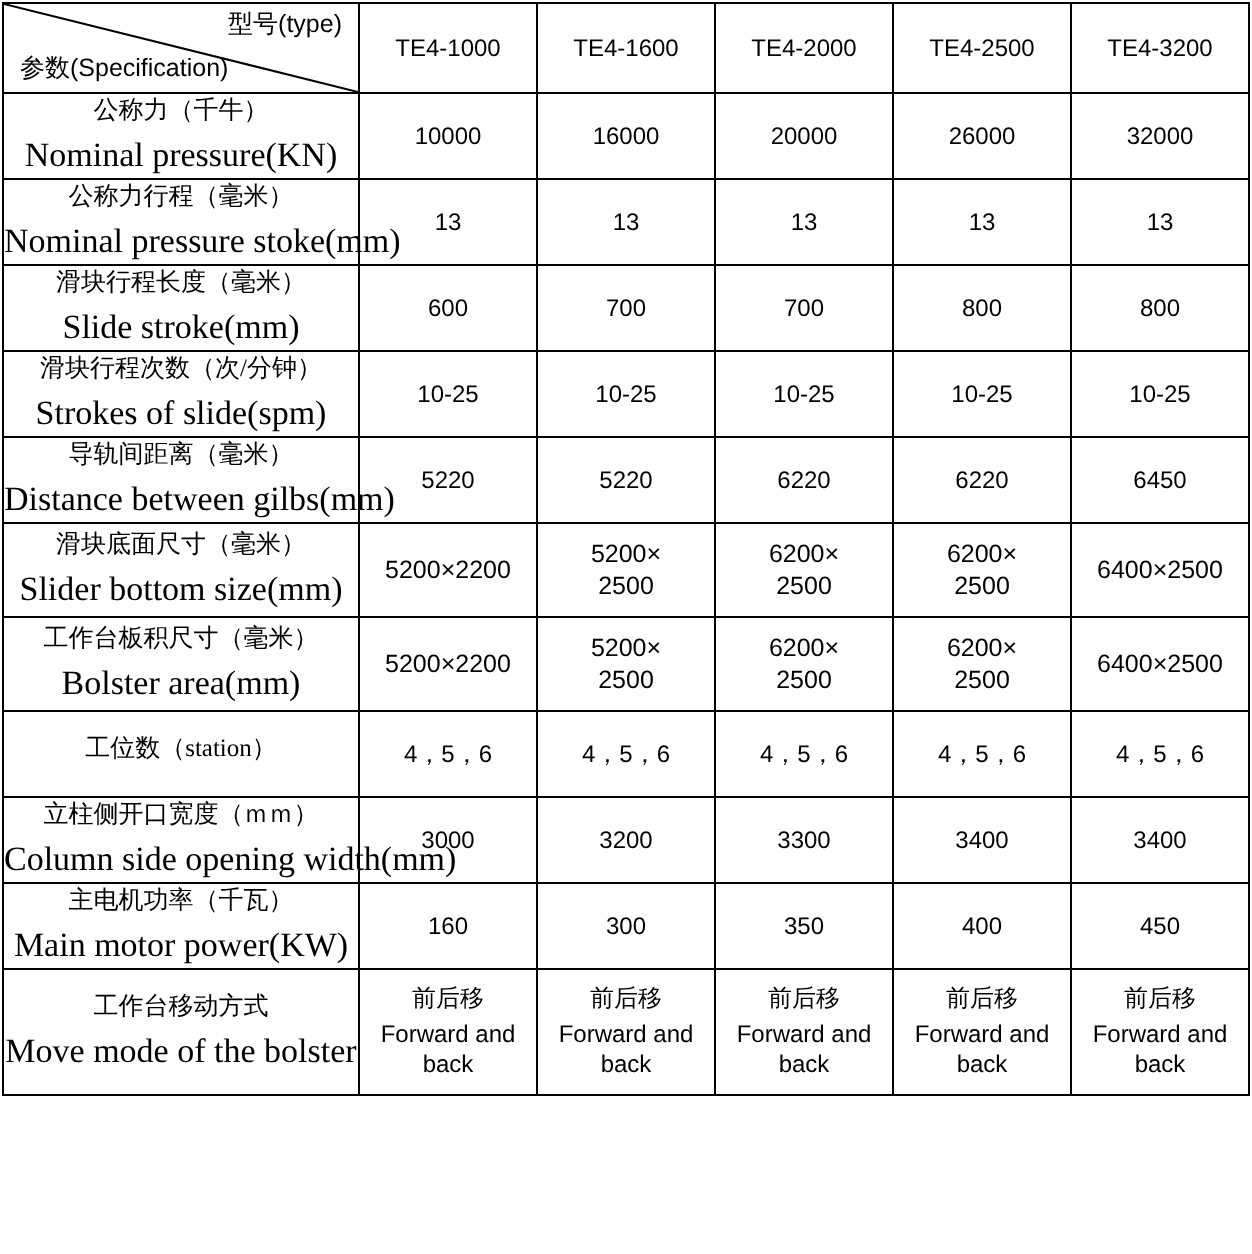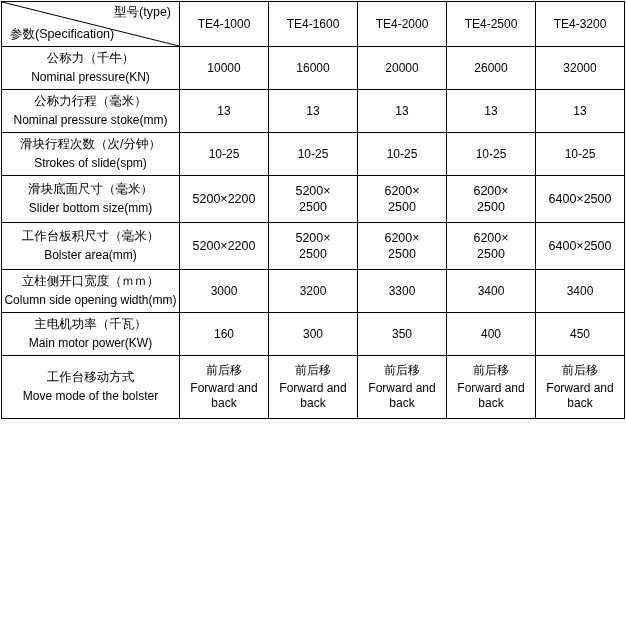--- a/index.html
+++ b/index.html
@@ -62,30 +62,31 @@
     white-space: nowrap;
   }
   td.model {
     font-size: 13px;
     height: 44px;
   }
   
   td.rowlabel {
     text-align: left;
     padding: 4px 6px 4px 7px;
+    font-family: Liberation Serif, serif;
   }
   td.rowlabel .cn {
     display: block;
     font-size: 12.5px;
     margin-bottom: 4px;
     white-space: nowrap;
   }
   td.rowlabel .en {
     display: block;
-    font-size: 12px;
+    font-size: 17px;
     white-space: nowrap;
   }
   td.val {
     font-size: 12.5px;
   }
   td.val .sub {
     display: block;
   }
   tr.r-normal td { height: 42px; }
   tr.r-tall td { height: 46px; }
@@ -160,39 +161,81 @@
           </td>
           <td class="val">
             <span class="sub">13</span>
           </td>
           <td class="val">
             <span class="sub">13</span>
           </td>
         </tr>
         <tr class="r-normal">
           <td class="rowlabel">
+            <span class="cn">滑块行程长度（毫米）</span>
+            <span class="en">Slide stroke(mm)</span>
+          </td>
+          <td class="val">
+            <span class="sub">600</span>
+          </td>
+          <td class="val">
+            <span class="sub">700</span>
+          </td>
+          <td class="val">
+            <span class="sub">700</span>
+          </td>
+          <td class="val">
+            <span class="sub">800</span>
+          </td>
+          <td class="val">
+            <span class="sub">800</span>
+          </td>
+        </tr>
+        <tr class="r-normal">
+          <td class="rowlabel">
             <span class="cn">滑块行程次数（次/分钟）</span>
             <span class="en">Strokes of slide(spm)</span>
           </td>
           <td class="val">
             <span class="sub">10-25</span>
           </td>
           <td class="val">
             <span class="sub">10-25</span>
           </td>
           <td class="val">
             <span class="sub">10-25</span>
           </td>
           <td class="val">
             <span class="sub">10-25</span>
           </td>
           <td class="val">
             <span class="sub">10-25</span>
           </td>
         </tr>
+        <tr class="r-normal">
+          <td class="rowlabel">
+            <span class="cn">导轨间距离（毫米）</span>
+            <span class="en">Distance between gilbs(mm)</span>
+          </td>
+          <td class="val">
+            <span class="sub">5220</span>
+          </td>
+          <td class="val">
+            <span class="sub">5220</span>
+          </td>
+          <td class="val">
+            <span class="sub">6220</span>
+          </td>
+          <td class="val">
+            <span class="sub">6220</span>
+          </td>
+          <td class="val">
+            <span class="sub">6450</span>
+          </td>
+        </tr>
         <tr class="r-tall">
           <td class="rowlabel">
             <span class="cn">滑块底面尺寸（毫米）</span>
             <span class="en">Slider bottom size(mm)</span>
           </td>
           <td class="val stacked">
             <span class="sub">5200×2200</span>
           </td>
           <td class="val stacked">
             <span class="sub">5200×</span>
@@ -225,20 +268,40 @@
           <td class="val stacked">
             <span class="sub">6200×</span>
             <span class="sub">2500</span>
           </td>
           <td class="val stacked">
             <span class="sub">6200×</span>
             <span class="sub">2500</span>
           </td>
           <td class="val stacked">
             <span class="sub">6400×2500</span>
+          </td>
+        </tr>
+        <tr class="r-normal">
+          <td class="rowlabel">
+            <span class="cn">工位数（station）</span>
+          </td>
+          <td class="val">
+            <span class="sub">4，5，6</span>
+          </td>
+          <td class="val">
+            <span class="sub">4，5，6</span>
+          </td>
+          <td class="val">
+            <span class="sub">4，5，6</span>
+          </td>
+          <td class="val">
+            <span class="sub">4，5，6</span>
+          </td>
+          <td class="val">
+            <span class="sub">4，5，6</span>
           </td>
         </tr>
         <tr class="r-normal">
           <td class="rowlabel">
             <span class="cn">立柱侧开口宽度（ｍｍ）</span>
             <span class="en">Column side opening width(mm)</span>
           </td>
           <td class="val">
             <span class="sub">3000</span>
           </td>

